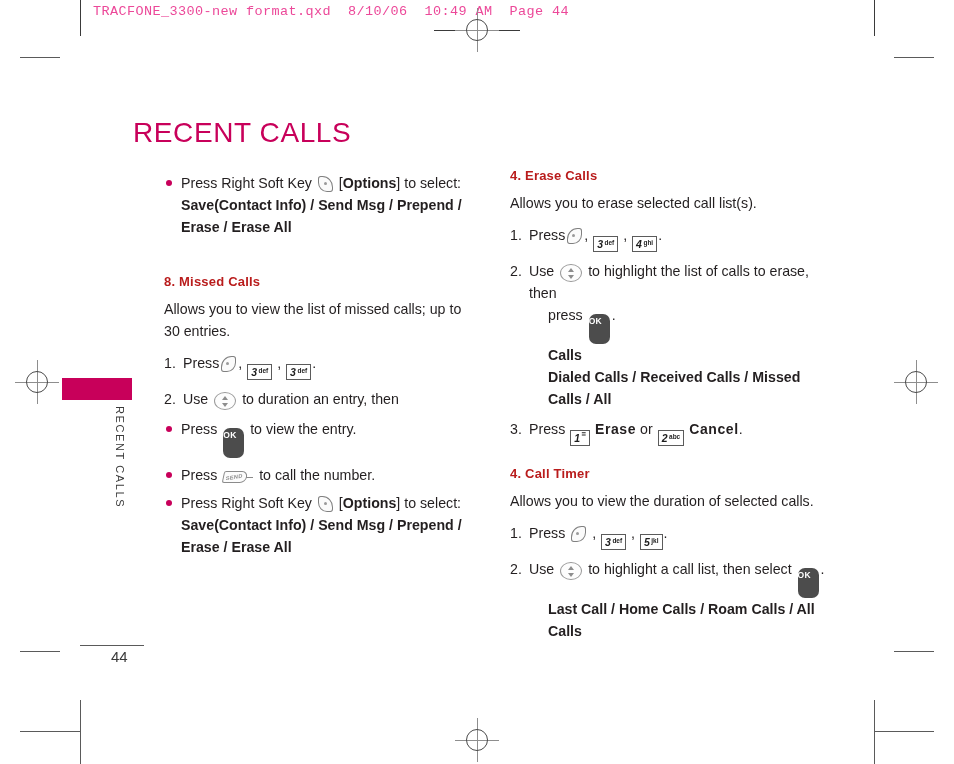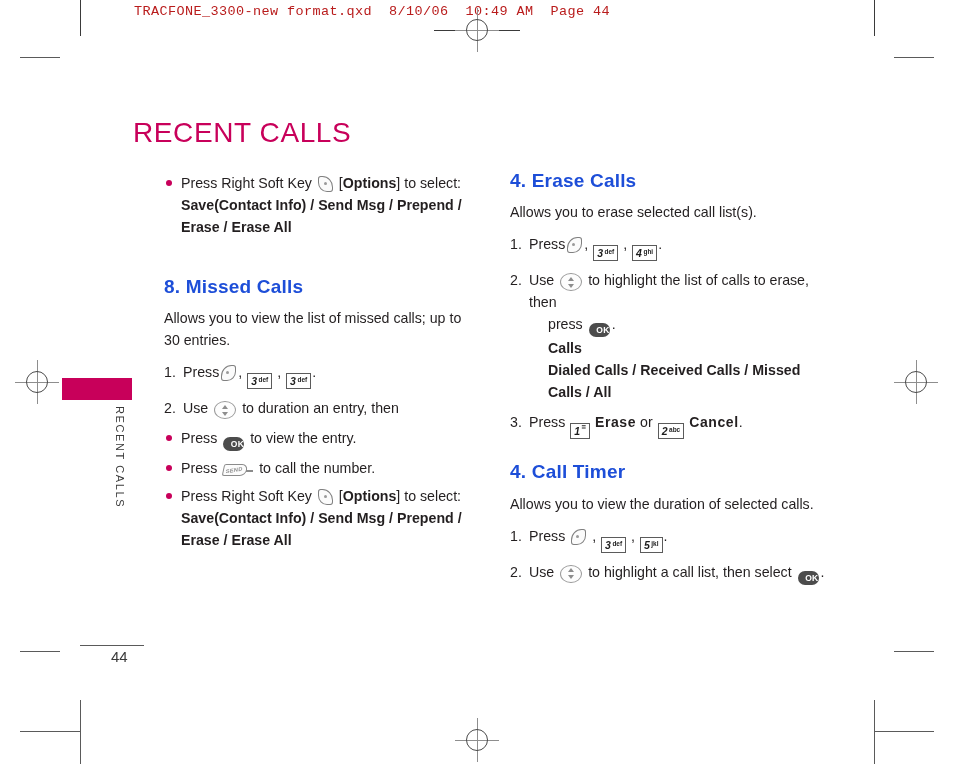--- a/index.html
+++ b/index.html
@@ -52,23 +52,22 @@
   }
 
   
   .slug {
     position: absolute;
     left: 93px;
     top: 4px;
     font-family: "Liberation Mono", monospace;
     font-size: 13.5px;
     letter-spacing: 0.4px;
-    color: #b91c1c;
+    color: #ec4899;
     white-space: pre;
-    margin-left: 41px;
   }
   .slug-rule-v {
     position: absolute;
     left: 80px;
     top: 0;
     width: 1px;
     height: 36px;
     background: #3a3a3a;
   }
   .slug-rule-v2 {
@@ -128,22 +127,22 @@
 
   .col {
     position: absolute;
     font-size: 14.2px;
     line-height: 1.55;
   }
   .col-left  { left: 164px; top: 172px; width: 300px; }
   .col-right { left: 510px; top: 166px; width: 318px; }
 
   .sec-head {
-    color: #1d4ed8;
-    font-size: 19px;
+    color: #b91c1c;
+    font-size: 13px;
     font-weight: bold;
     margin: 0 0 6px 0;
     letter-spacing: 0.2px;
   }
   .gap-lg { height: 28px; }
   .gap-sm { height: 10px; }
 
   p.intro {
     margin: 0 0 10px 0;
   }
@@ -213,27 +212,27 @@
     line-height: 5px;
     display: inline-block;
     margin-top: 1px;
   }
 
   
   .ok-key {
     display: inline-block;
     vertical-align: -4px;
     width: 21px;
-    height: 14px;
+    height: 30px;
     border-radius: 7px;
     background: #4c4c4c;
     color: #ffffff;
     font-size: 8.5px;
     font-weight: bold;
-    text-align: right;
+    text-align: left;
     line-height: 14px;
     letter-spacing: 0.3px;
     margin: 0 2px;
   }
 
   
   .soft-key {
     display: inline-block;
     vertical-align: -4px;
     width: 15px;
@@ -481,17 +480,18 @@
     <span class="keycap"><span class="kn">3</span><span class="kl">def</span></span> ,
     <span class="keycap"><span class="kn">5</span><span class="kl">jkl</span></span><span>.</span>
   </div>
 
   <div class="step">
     <span class="num">2.</span>
     <span>Use</span>
     <span class="nav-key"><span class="ar up"></span><span class="ar down"></span></span>
     <span>to highlight a call list, then select</span>
     <span class="ok-key">OK</span><span>.</span>
+    <span class="menu-list indent">Last Call / Home Calls / Roam Calls / All Calls</span>
   </div>
 
 </div>
 
 <div class="page-num">44</div>
 
 </body></html>

